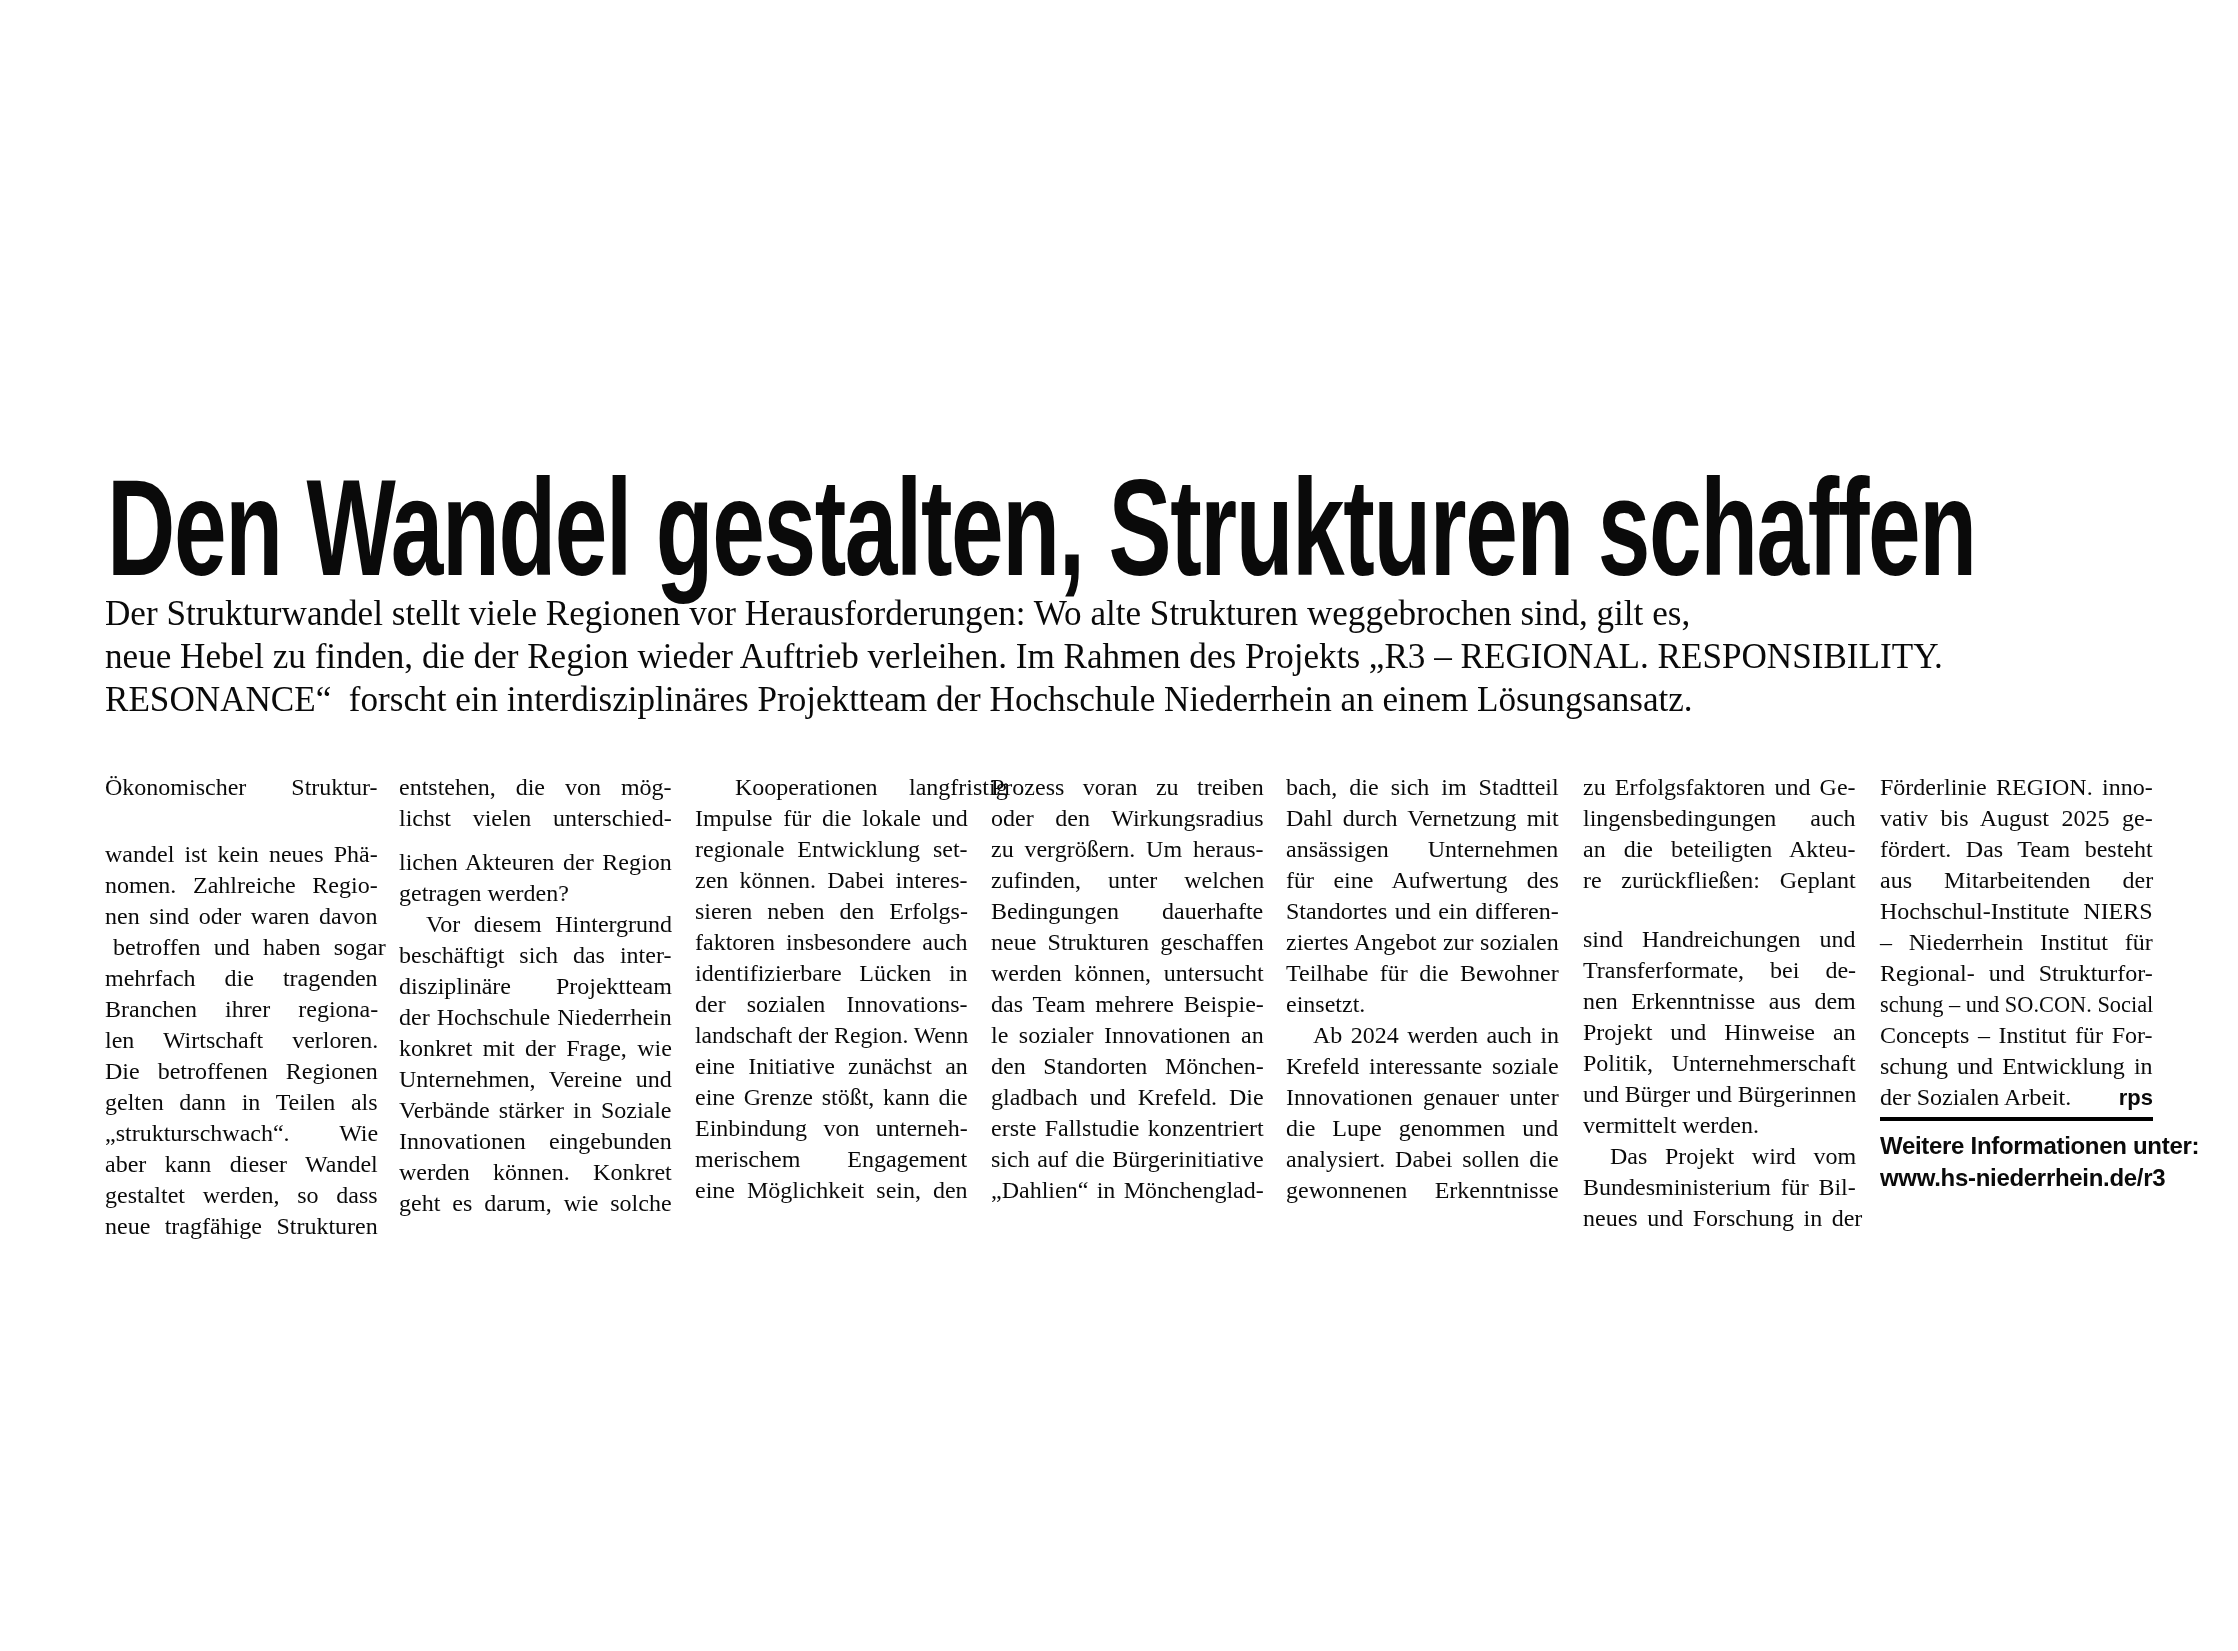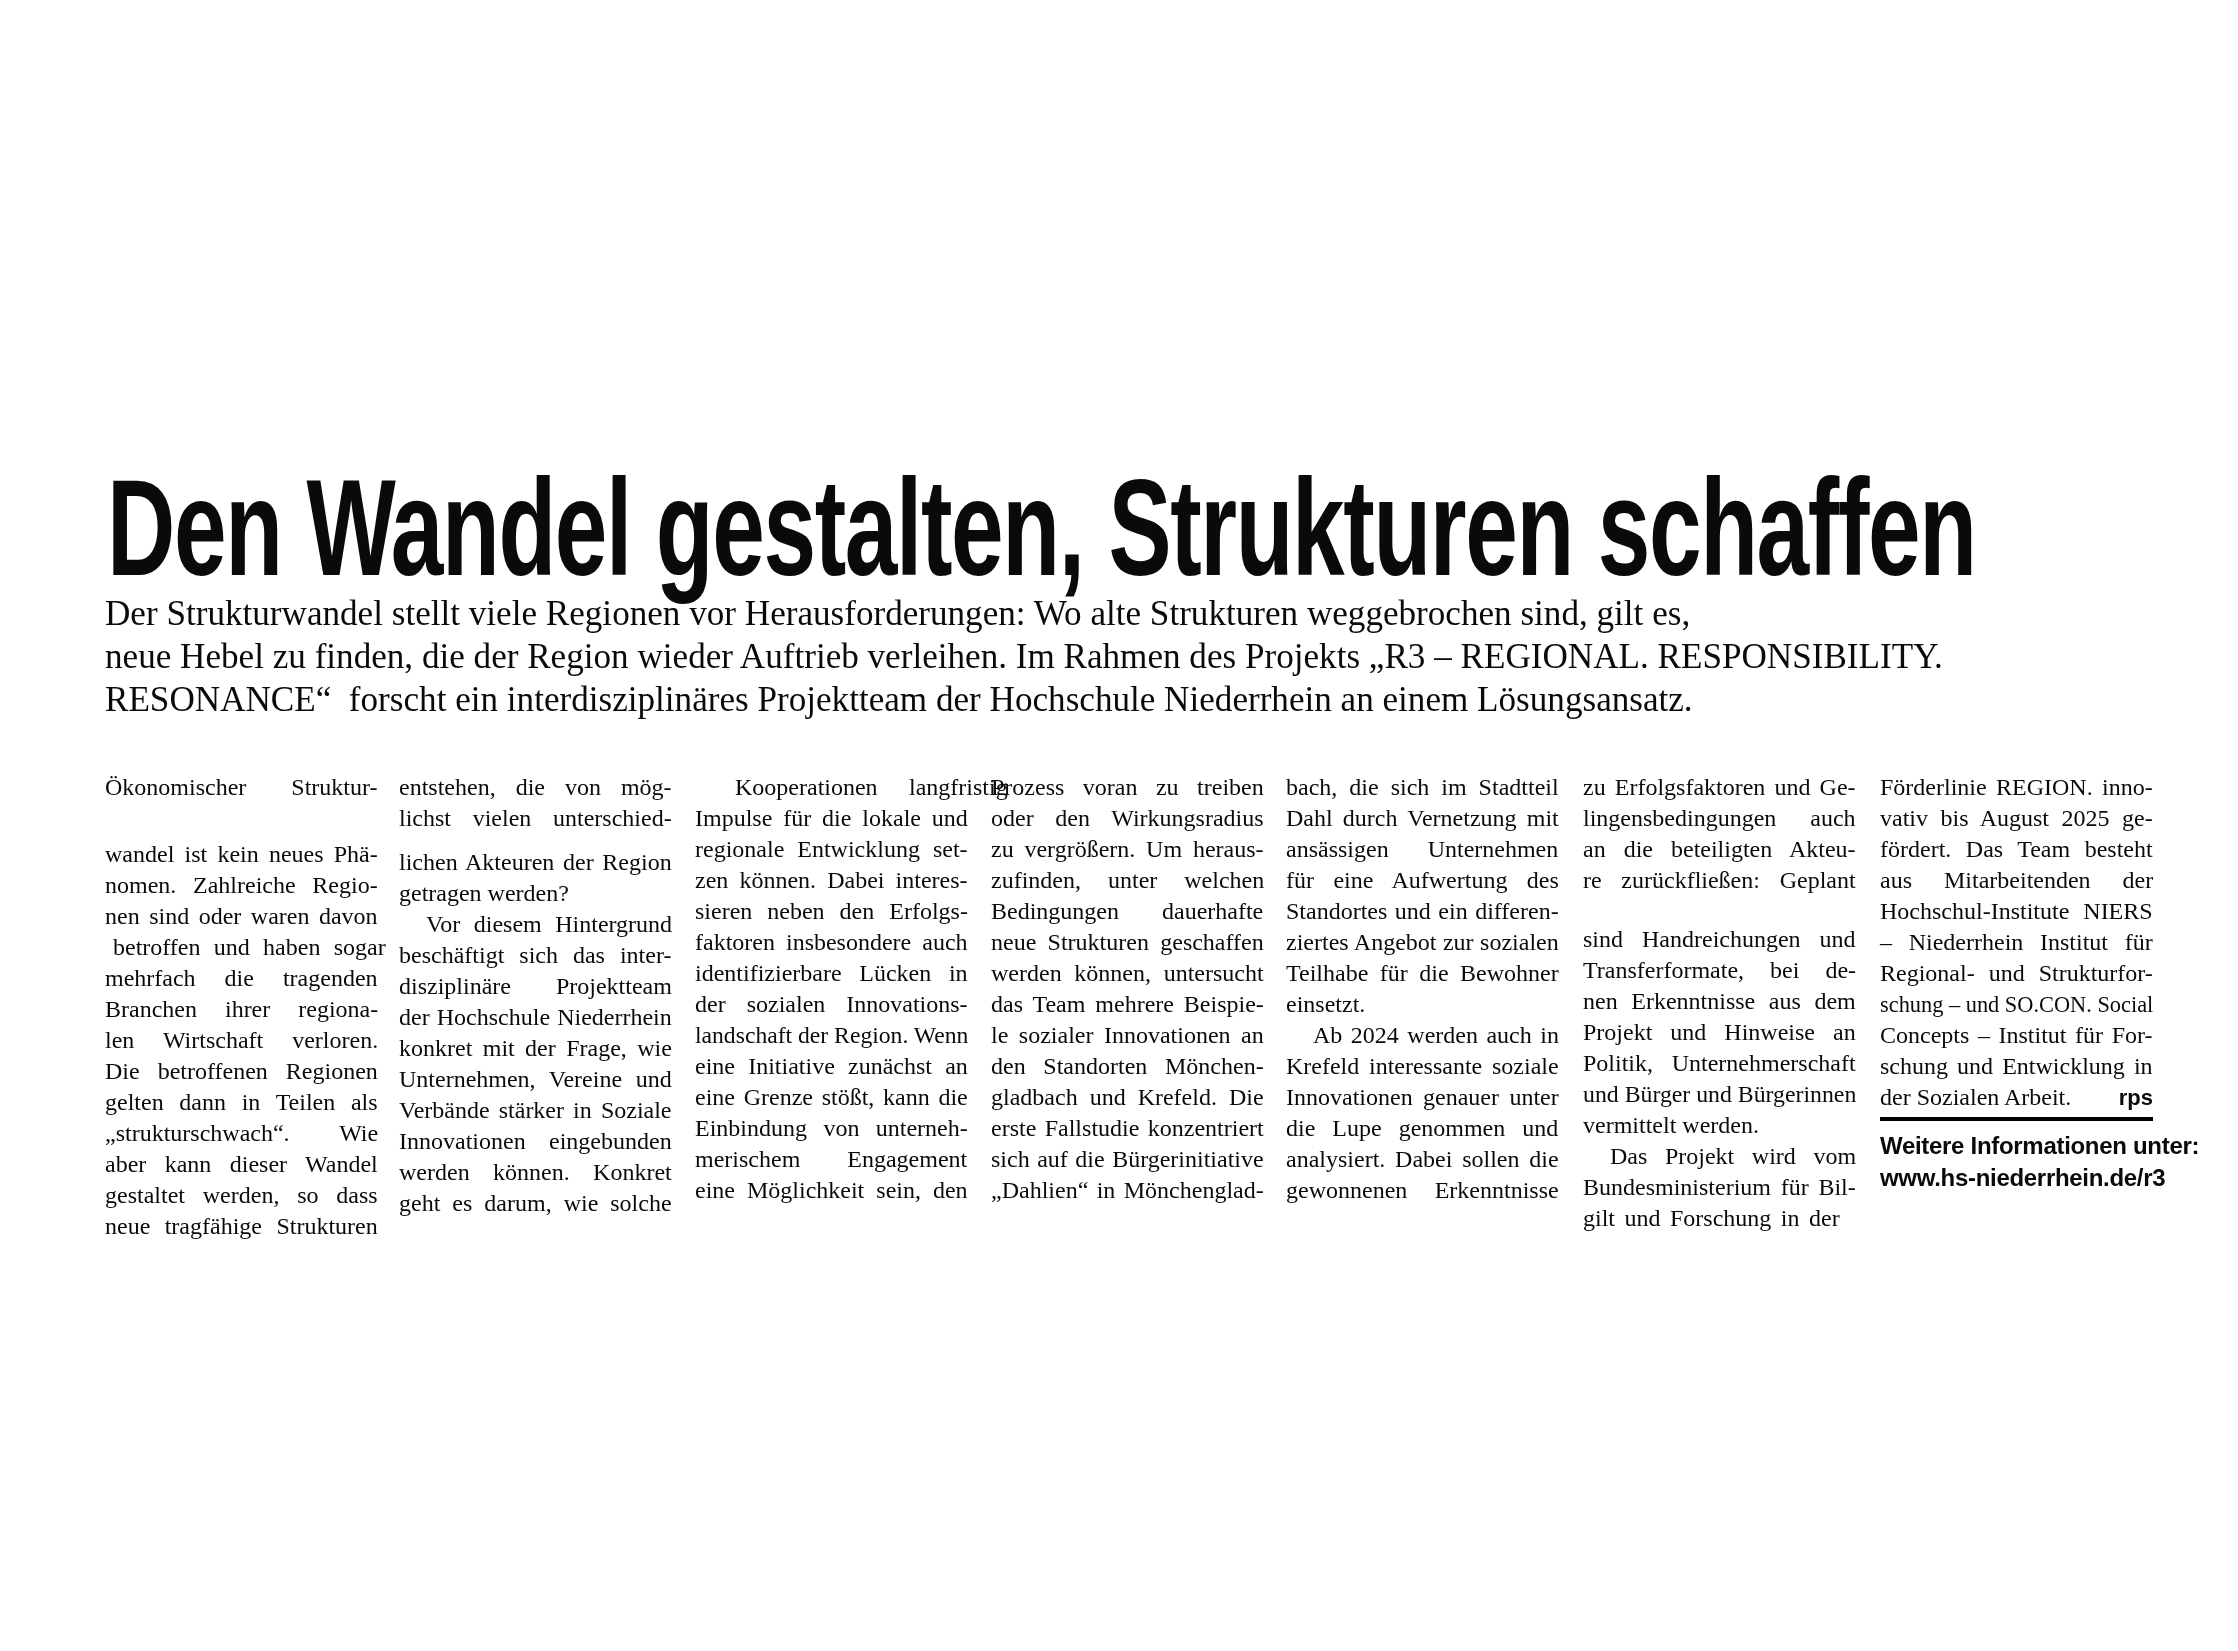--- a/index.html
+++ b/index.html
@@ -121,21 +121,21 @@
         <div class="line" style="word-spacing: 13.7px;"><span>re zurückfließen: Geplant</span></div>
         <div class="line" style="word-spacing: 13px; margin-top: 28px;"><span>sind Handreichungen und</span></div>
         <div class="line" style="word-spacing: 20px;"><span>Transferformate, bei de-</span></div>
         <div class="line" style="word-spacing: 7.6px;"><span>nen Erkenntnisse aus dem</span></div>
         <div class="line" style="word-spacing: 12px;"><span>Projekt und Hinweise an</span></div>
         <div class="line" style="word-spacing: 12.7px;"><span>Politik, Unternehmerschaft</span></div>
         <div class="line" style="transform: scaleX(0.991236);"><span>und Bürger und Bürgerinnen</span></div>
         <div class="line end"><span>vermittelt werden.</span></div>
         <div class="line ind" style="word-spacing: 11.6px;"><span>Das Projekt wird vom</span></div>
         <div class="line" style="word-spacing: 3.7px;"><span>Bundesministerium für Bil-</span></div>
-        <div class="line" style="word-spacing: 3.5px;"><span>gilt und Forschung in der</span></div>
+        <div class="line" style="word-spacing: 3.5px;"><span>neues und Forschung in der</span></div>
       </div>
       <div class="col" style="left: 1775px;">
         <div class="line" style="word-spacing: 3.4px;"><span>Förderlinie REGION. inno-</span></div>
         <div class="line" style="word-spacing: 6.5px;"><span>vativ bis August 2025 ge-</span></div>
         <div class="line" style="word-spacing: 8.5px;"><span>fördert. Das Team besteht</span></div>
         <div class="line" style="word-spacing: 26px;"><span>aus Mitarbeitenden der</span></div>
         <div class="line" style="word-spacing: 8px;"><span>Hochschul-Institute NIERS</span></div>
         <div class="line" style="word-spacing: 10.7px;"><span>– Niederrhein Institut für</span></div>
         <div class="line" style="word-spacing: 8px;"><span>Regional- und Strukturfor-</span></div>
         <div class="line" style="transform: scaleX(0.931818);"><span>schung – und SO.CON. Social</span></div>

